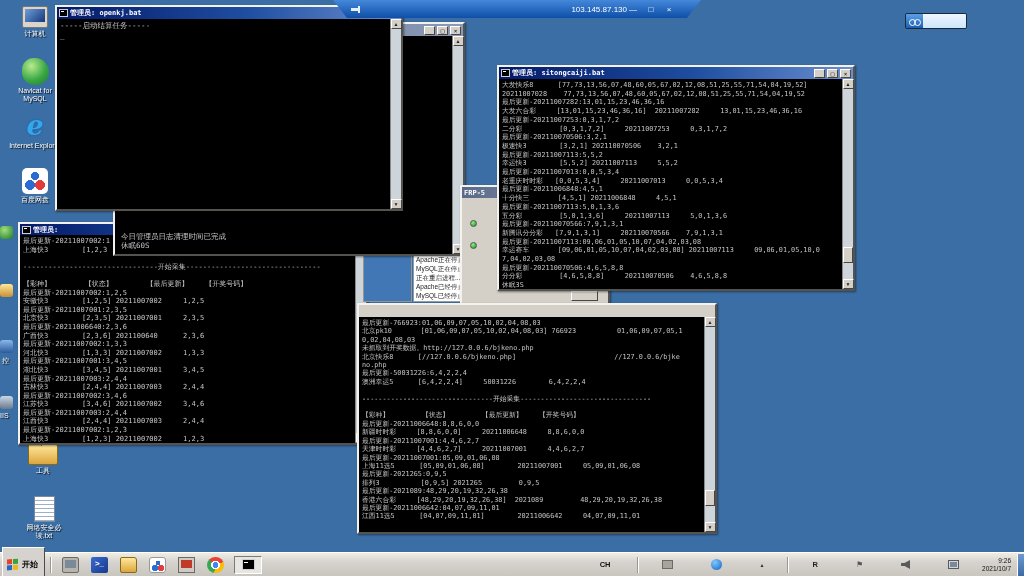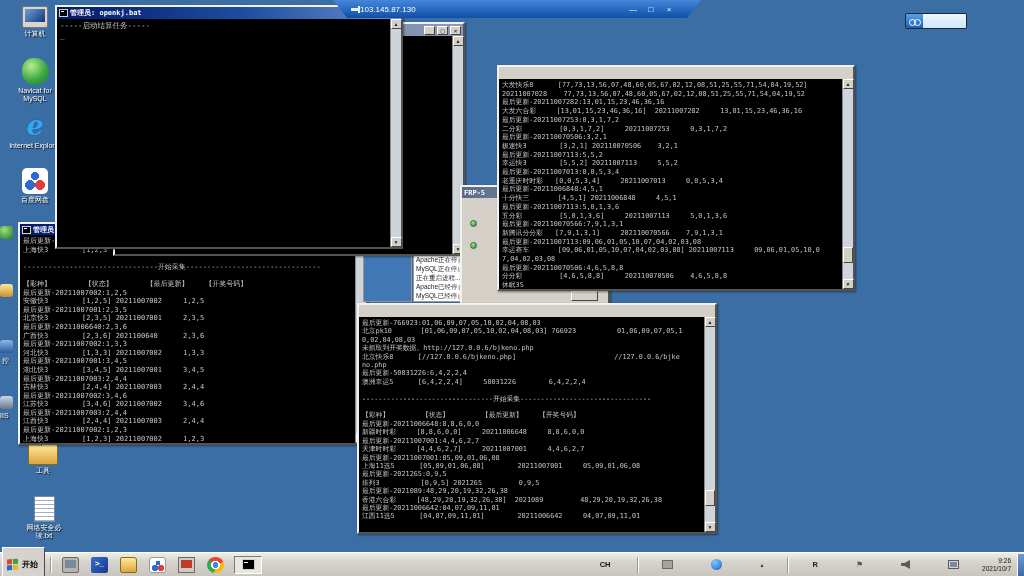--- a/index.html
+++ b/index.html
@@ -53,21 +53,21 @@
   .sbar{position:absolute;top:12px;bottom:0;right:0;width:11px;background:#cdd4da;
         border-left:1px solid #8a8a8a;display:flex;flex-direction:column;
         justify-content:space-between;align-items:center;}
   .sarr{width:11px;height:10px;background:#d4d0c8;border:1px solid;
         border-color:#fff #474747 #474747 #fff;font-size:5px;line-height:8px;
         text-align:center;color:#222;}
   .sthumb{position:absolute;left:0;width:10px;height:16px;background:#d4d0c8;
         border:1px solid;border-color:#fff #474747 #474747 #fff;}
 
   
-  #win-openkj{left:55px;top:5px;width:348px;height:244px;z-index:5;}
+  #win-openkj{left:55px;top:5px;width:348px;height:206px;z-index:5;}
   #win-openkj pre{font-size:7.5px;line-height:10px;}
   #win-log{left:113px;top:22px;width:352px;height:234px;z-index:4;}
   #win-log .bottomtext{position:absolute;left:3px;bottom:2px;margin:0;color:#c6c6c6;
         font-family:"DejaVu Sans Mono",monospace;font-size:7.5px;line-height:9px;white-space:pre;}
   #win-caiji{left:18px;top:222px;width:350px;height:223px;z-index:1;}
   #win-caiji .tbar{height:11px;}
   #win-caiji .cmdbody{top:11px;}
   #win-caiji pre{font-size:7px;line-height:8.6px;}
   #win-sitong{left:497px;top:65px;width:358px;height:226px;z-index:7;}
   #win-sitong pre{font-size:6.8px;line-height:8.7px;}
@@ -92,21 +92,21 @@
   .nrow .ntime{flex:1;overflow:hidden;}
 
   
   #rdpbar{position:absolute;left:333px;top:0;width:368px;height:18px;z-index:9;
         background:linear-gradient(#4488da,#0f4fa8);display:flex;align-items:center;
         clip-path:polygon(0 0,100% 0,calc(100% - 14px) 100%,14px 100%);
         color:#fff;}
   #rdpbar .pin{width:9px;height:9px;margin-left:18px;position:relative;}
   #rdpbar .pin::before{content:"";position:absolute;left:0;top:3px;width:7px;height:3px;background:#e8eef8;}
   #rdpbar .pin::after{content:"";position:absolute;left:7px;top:1px;width:2px;height:7px;background:#e8eef8;}
-  #rdpbar .rtitle{flex:1;text-align:left;font-size:8px;}
+  #rdpbar .rtitle{flex:1;text-align:right;font-size:8px;}
   #rdpbar .rbtns{display:flex;gap:6px;margin-right:26px;font-size:8px;}
   #rdpbar .rbtns span{width:12px;text-align:center;}
 
   #widget{position:absolute;left:905px;top:13px;width:62px;height:16px;z-index:9;
         border:1px solid #1a2a3a;border-radius:2px;display:flex;overflow:hidden;}
   #widget .wic{width:17px;background:linear-gradient(#5aa0e8,#1c60b4);position:relative;}
   #widget .wic::before{content:"";position:absolute;left:3px;top:5px;width:5px;height:5px;
         border:1.5px solid #fff;border-radius:50%;}
   #widget .wic::after{content:"";position:absolute;left:8px;top:5px;width:5px;height:5px;
         border:1.5px solid #fff;border-radius:50%;}
@@ -303,20 +303,27 @@
     <span class="ttl">FRP-5</span>
   </div>
   <div class="frpbody">
     <span class="gdot" style="left:8px;top:22px;"></span>
     <span class="gdot" style="left:8px;top:44px;"></span>
     <span class="frp-btn"></span>
   </div>
 </div>
 
 <div class="win" id="win-sitong">
+  <div class="tbar">
+    <span class="cmdico"></span>
+    <span class="ttl">管理员:  sitongcaiji.bat</span>
+    <span class="wbtn">_</span>
+    <span class="wbtn">□</span>
+    <span class="wbtn">×</span>
+  </div>
   <div class="cmdbody">
     <pre>大发快乐8      [77,73,13,56,07,48,60,05,67,02,12,08,51,25,55,71,54,04,19,52]
 20211007028    77,73,13,56,07,48,60,05,67,02,12,08,51,25,55,71,54,04,19,52
 最后更新-20211007282:13,01,15,23,46,36,16
 大发六合彩     [13,01,15,23,46,36,16]  20211007282     13,01,15,23,46,36,16
 最后更新-20211007253:0,3,1,7,2
 二分彩         [0,3,1,7,2]     20211007253     0,3,1,7,2
 最后更新-202110070506:3,2,1
 极速快3        [3,2,1] 202110070506    3,2,1
 最后更新-20211007113:5,5,2

